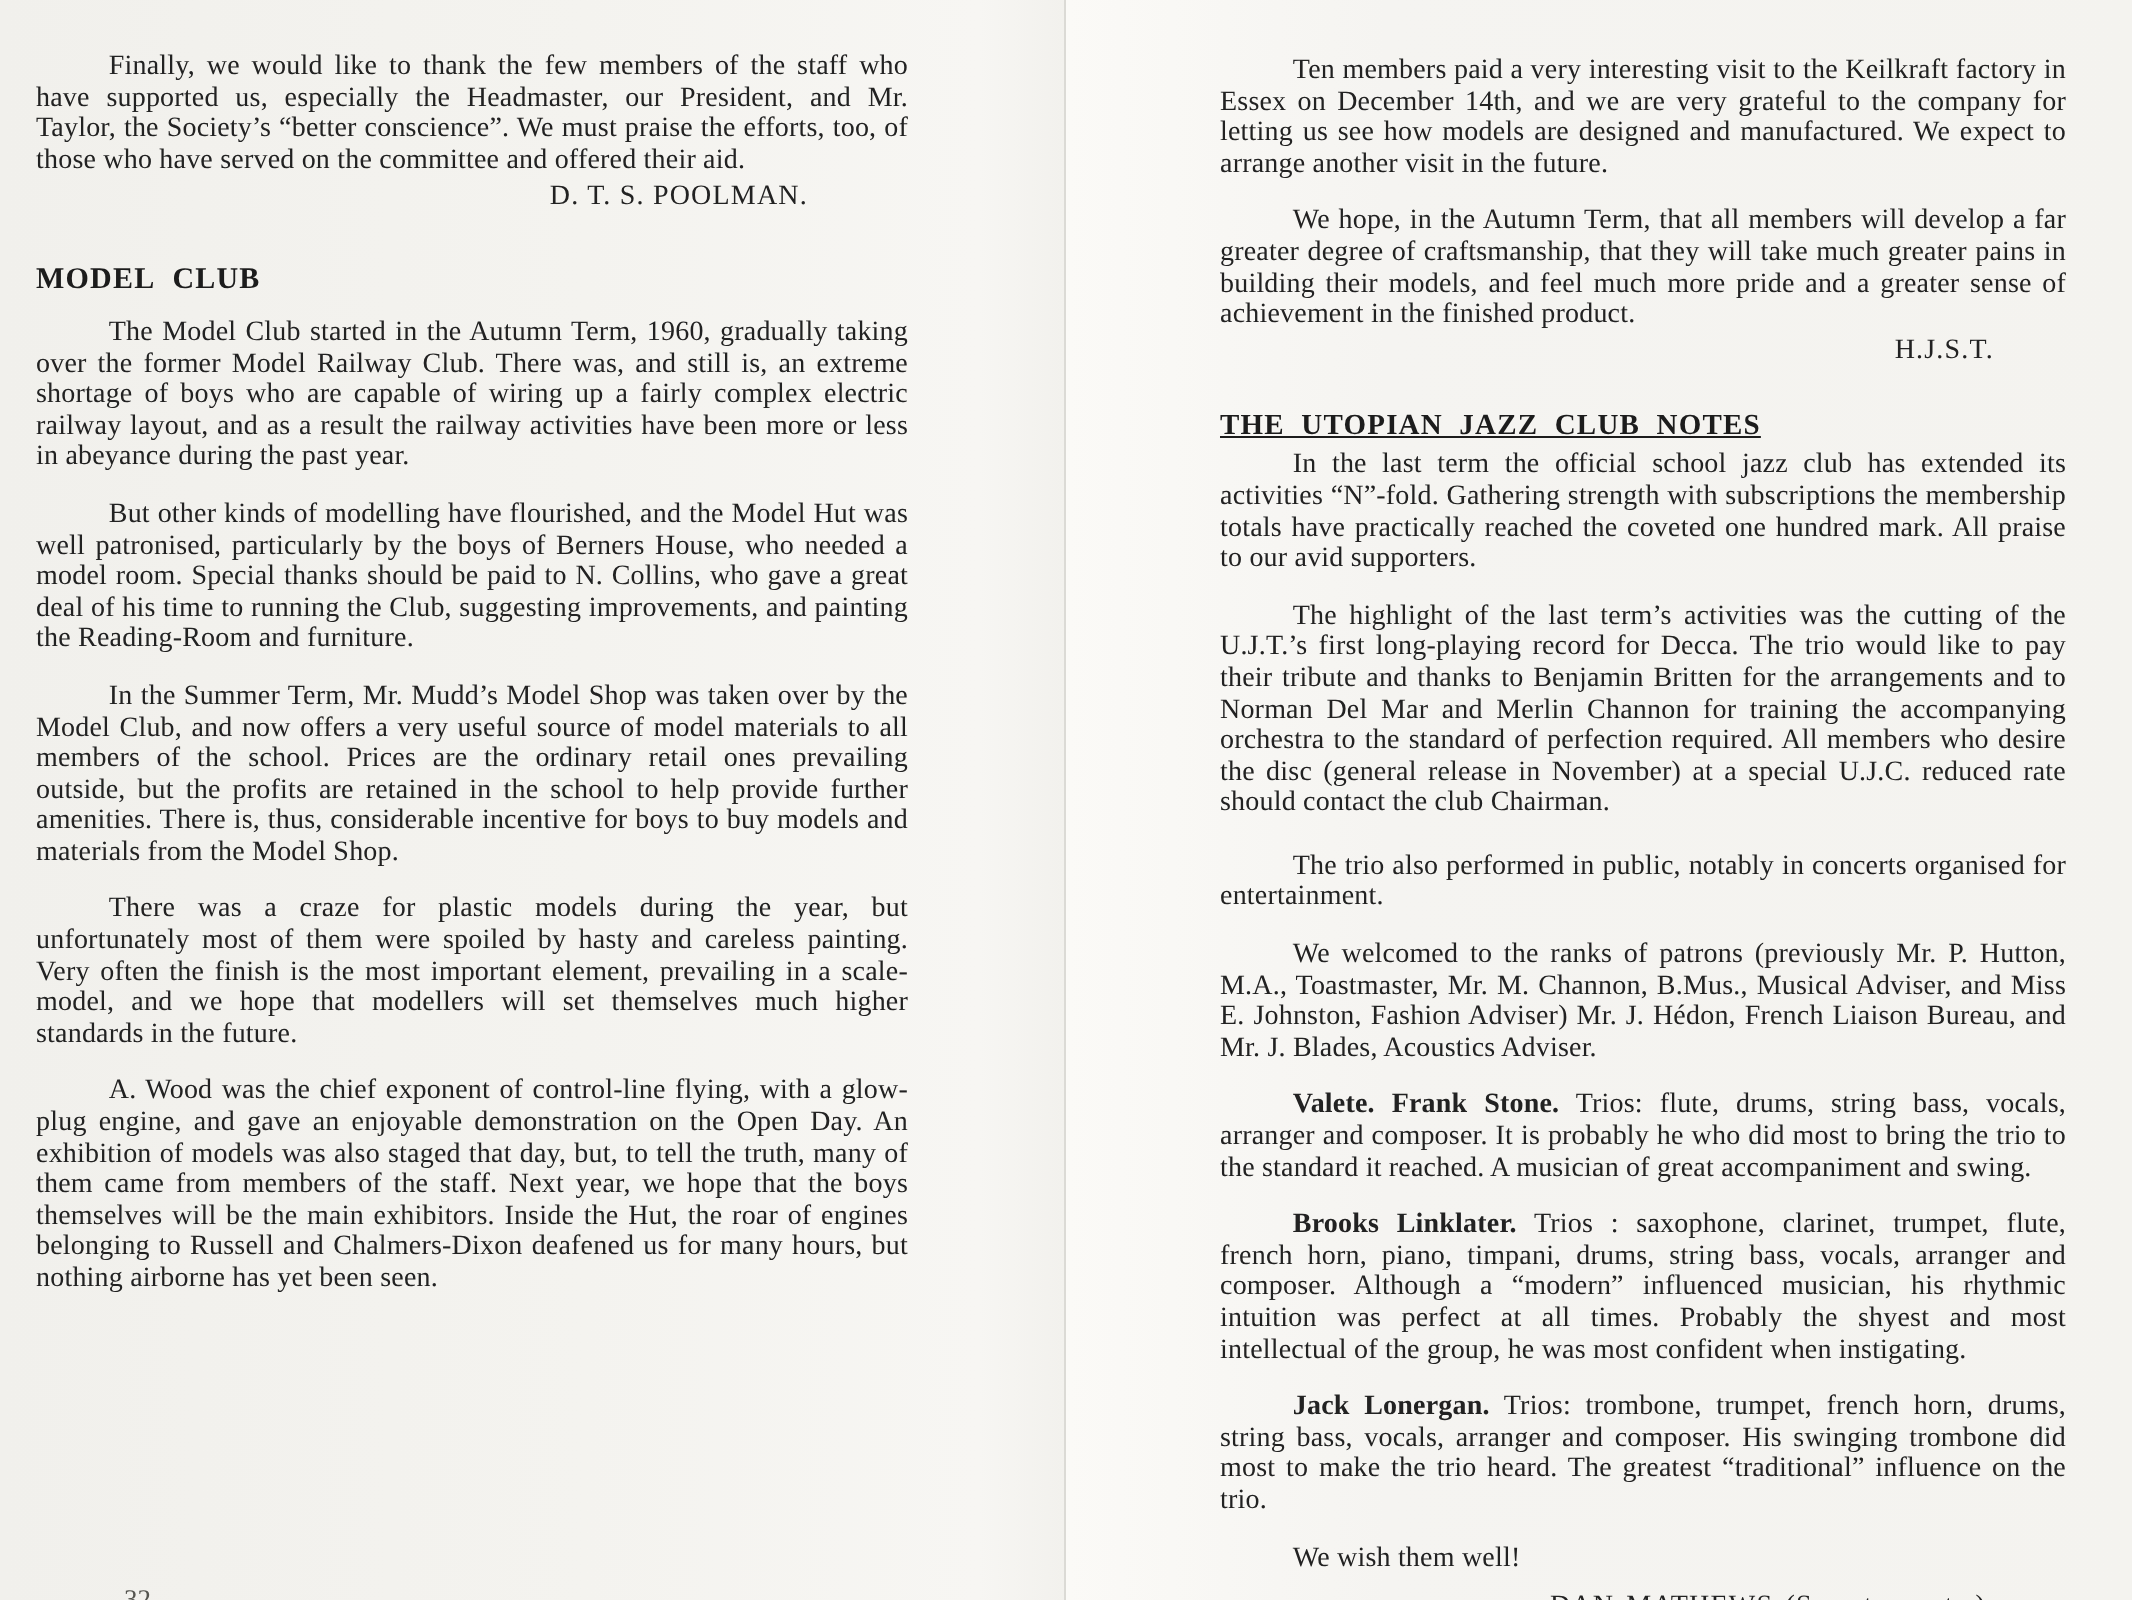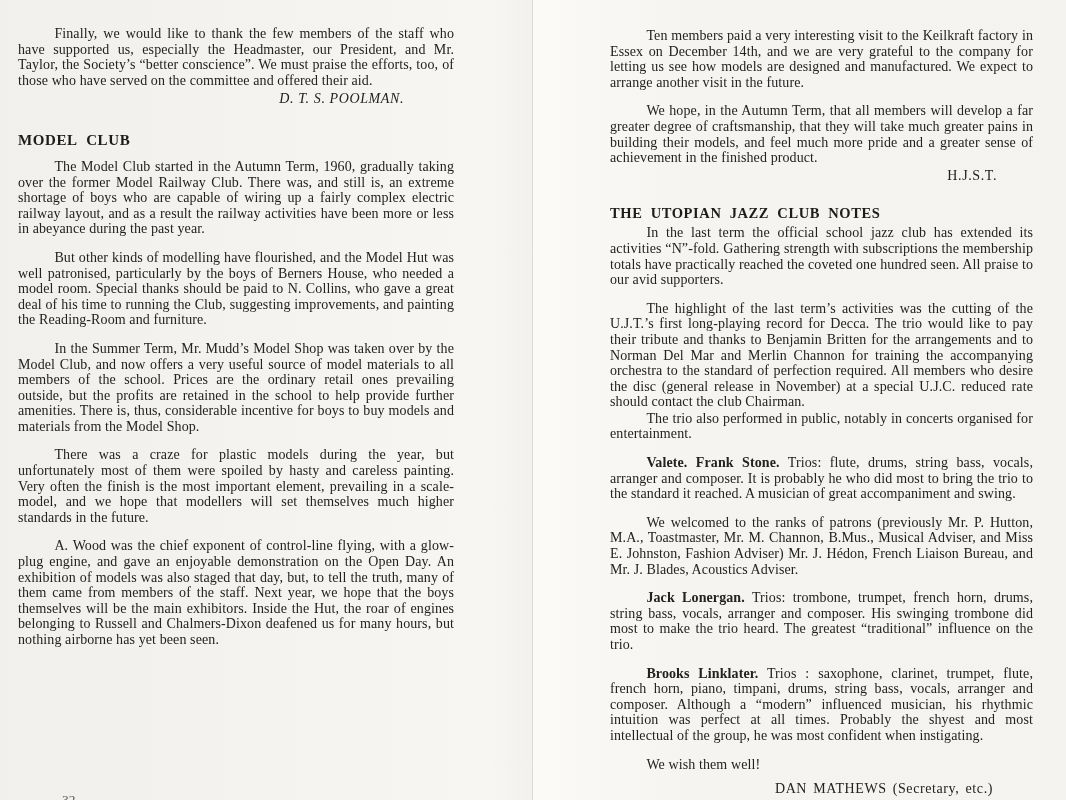--- a/index.html
+++ b/index.html
@@ -32,44 +32,45 @@
   }
   p.para {
     margin: 13px 0 0 0;
     font-size: 14px;
     line-height: 15.6px;
     text-align: justify;
     text-indent: 2.6em;
     letter-spacing: 0.1px;
   }
   p.para.first { margin-top: 0; }
-  p.para.tight { margin-top: 1px; }
+  p.para.tight { margin-top: 16px; }
   p.para b { font-weight: bold; }
   .signature {
     margin: 3px 0 0 0;
     font-size: 14px;
     line-height: 15.6px;
     text-align: right;
     letter-spacing: 0.6px;
   }
-  .sig-poolman { padding-right: 50px; font-style: italic; }
+  .sig-poolman { padding-right: 50px; }
   .sig-hjst { padding-right: 36px; margin-top: 2px; }
   .sig-dan { padding-right: 40px; margin-top: 9px; word-spacing: 2px; }
   h2.section-heading {
     margin: 25px 0 0 0;
     font-size: 15px;
     font-weight: bold;
     letter-spacing: 0.6px;
     word-spacing: 5px;
     color: #1c1c1c;
   }
   h2.jazz-heading {
     font-size: 14.5px;
     margin-top: 22px;
     word-spacing: 4px;
+    text-decoration: underline;
   }
   .heading-gap { height: 10px; }
   .page-number {
     position: absolute;
     font-size: 13.5px;
     color: #555550;
   }
   .pn-left { left: 62px; top: 792px; }
   .pn-right { right: 24px; top: 816px; color: #6a6a64; }
 </style>
@@ -94,28 +95,28 @@
     <div class="page-number pn-left">32</div>
   </div>
 
   <div class="page page-right">
     <p class="para first">Ten members paid a very interesting visit to the Keilkraft factory in Essex on December 14th, and we are very grateful to the company for letting us see how models are designed and manufactured. We expect to arrange another visit in the future.</p>
     <p class="para">We hope, in the Autumn Term, that all members will develop a far greater degree of craftsmanship, that they will take much greater pains in building their models, and feel much more pride and a greater sense of achievement in the finished product.</p>
     <p class="signature sig-hjst">H.J.S.T.</p>
 
     <h2 class="section-heading jazz-heading">THE UTOPIAN JAZZ CLUB NOTES</h2>
 
-    <p class="para first" style="margin-top:3px">In the last term the official school jazz club has extended its activities “N”-fold. Gathering strength with subscriptions the membership totals have practically reached the coveted one hundred seen. All praise to our avid supporters.</p>
+    <p class="para first" style="margin-top:3px">In the last term the official school jazz club has extended its activities “N”-fold. Gathering strength with subscriptions the membership totals have practically reached the coveted one hundred mark. All praise to our avid supporters.</p>
     <p class="para">The highlight of the last term’s activities was the cutting of the U.J.T.’s first long-playing record for Decca. The trio would like to pay their tribute and thanks to Benjamin Britten for the arrangements and to Norman Del Mar and Merlin Channon for training the accompanying orchestra to the standard of perfection required. All members who desire the disc (general release in November) at a special U.J.C. reduced rate should contact the club Chairman.</p>
     <p class="para tight">The trio also performed in public, notably in concerts organised for entertainment.</p>
+    <p class="para">We welcomed to the ranks of patrons (previously Mr. P. Hutton, M.A., Toastmaster, Mr. M. Channon, B.Mus., Musical Adviser, and Miss E. Johnston, Fashion Adviser) Mr. J. Hédon, French Liaison Bureau, and Mr. J. Blades, Acoustics Adviser.</p>
+
     <p class="para"><b>Valete. Frank Stone.</b><span> Trios: flute, drums, string bass, vocals, arranger and composer. It is probably he who did most to bring the trio to the standard it reached. A musician of great accompaniment and swing.</span></p>
-
-    <p class="para">We welcomed to the ranks of patrons (previously Mr. P. Hutton, M.A., Toastmaster, Mr. M. Channon, B.Mus., Musical Adviser, and Miss E. Johnston, Fashion Adviser) Mr. J. Hédon, French Liaison Bureau, and Mr. J. Blades, Acoustics Adviser.</p>
+    <p class="para"><b>Brooks Linklater.</b><span> Trios : saxophone, clarinet, trumpet, flute, french horn, piano, timpani, drums, string bass, vocals, arranger and composer. Although a “modern” influenced musician, his rhythmic intuition was perfect at all times. Probably the shyest and most intellectual of the group, he was most confident when instigating.</span></p>
     <p class="para"><b>Jack Lonergan.</b><span> Trios: trombone, trumpet, french horn, drums, string bass, vocals, arranger and composer. His swinging trombone did most to make the trio heard. The greatest “traditional” influence on the trio.</span></p>
-    <p class="para"><b>Brooks Linklater.</b><span> Trios : saxophone, clarinet, trumpet, flute, french horn, piano, timpani, drums, string bass, vocals, arranger and composer. Although a “modern” influenced musician, his rhythmic intuition was perfect at all times. Probably the shyest and most intellectual of the group, he was most confident when instigating.</span></p>
 
     <p class="para">We wish them well!</p>
 
     <p class="signature sig-dan">DAN MATHEWS (Secretary, etc.)</p>
 
     <div class="page-number pn-right">33</div>
   </div>
 
 </div>
 

